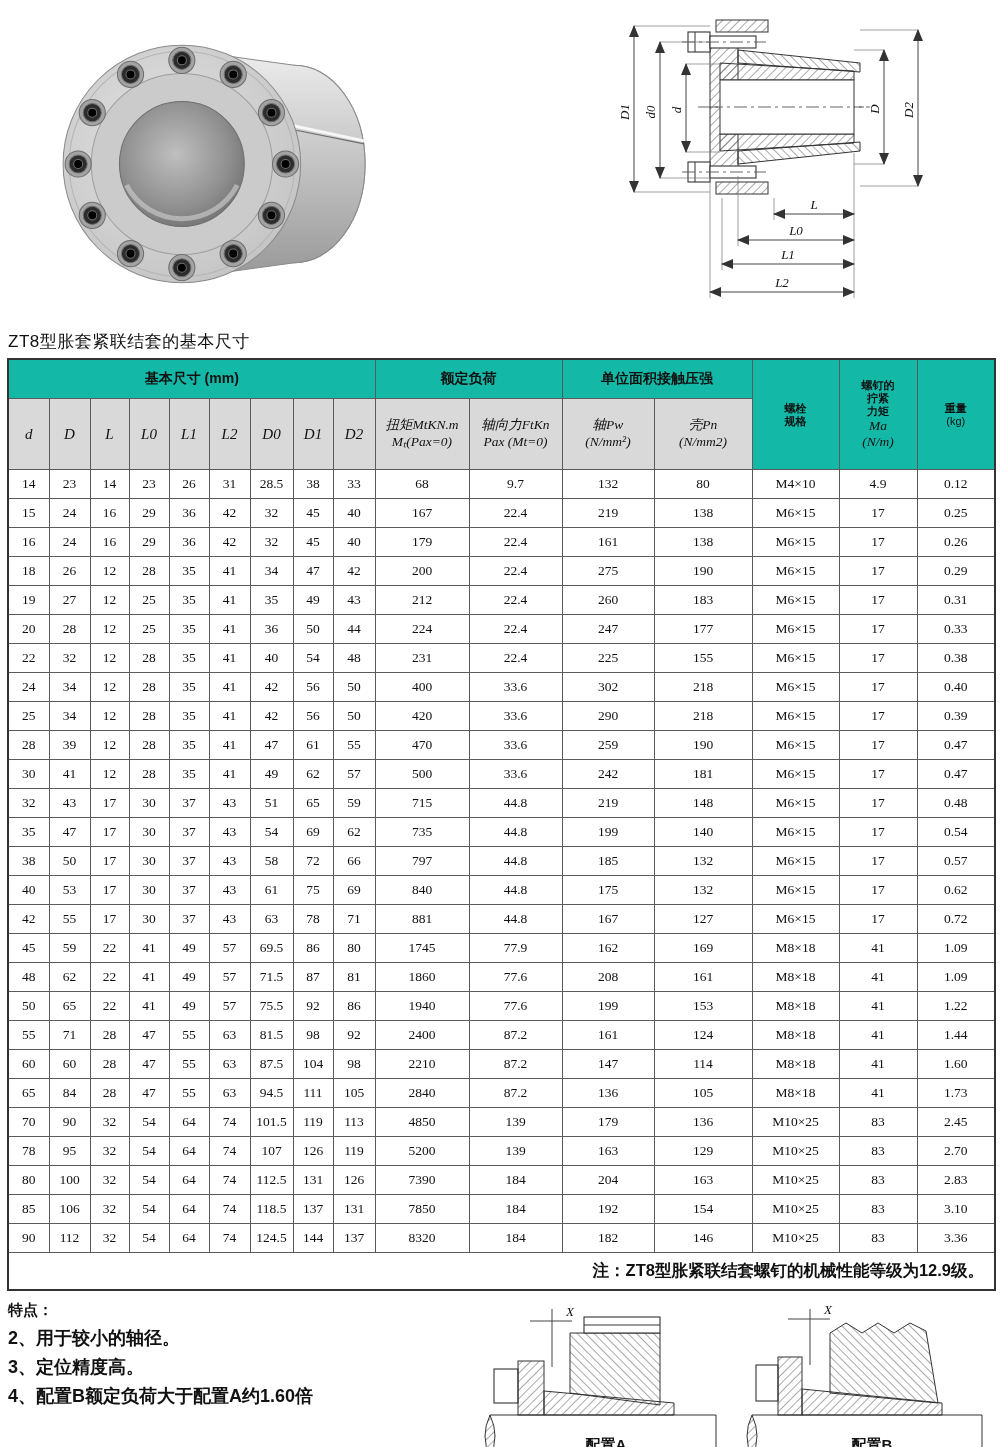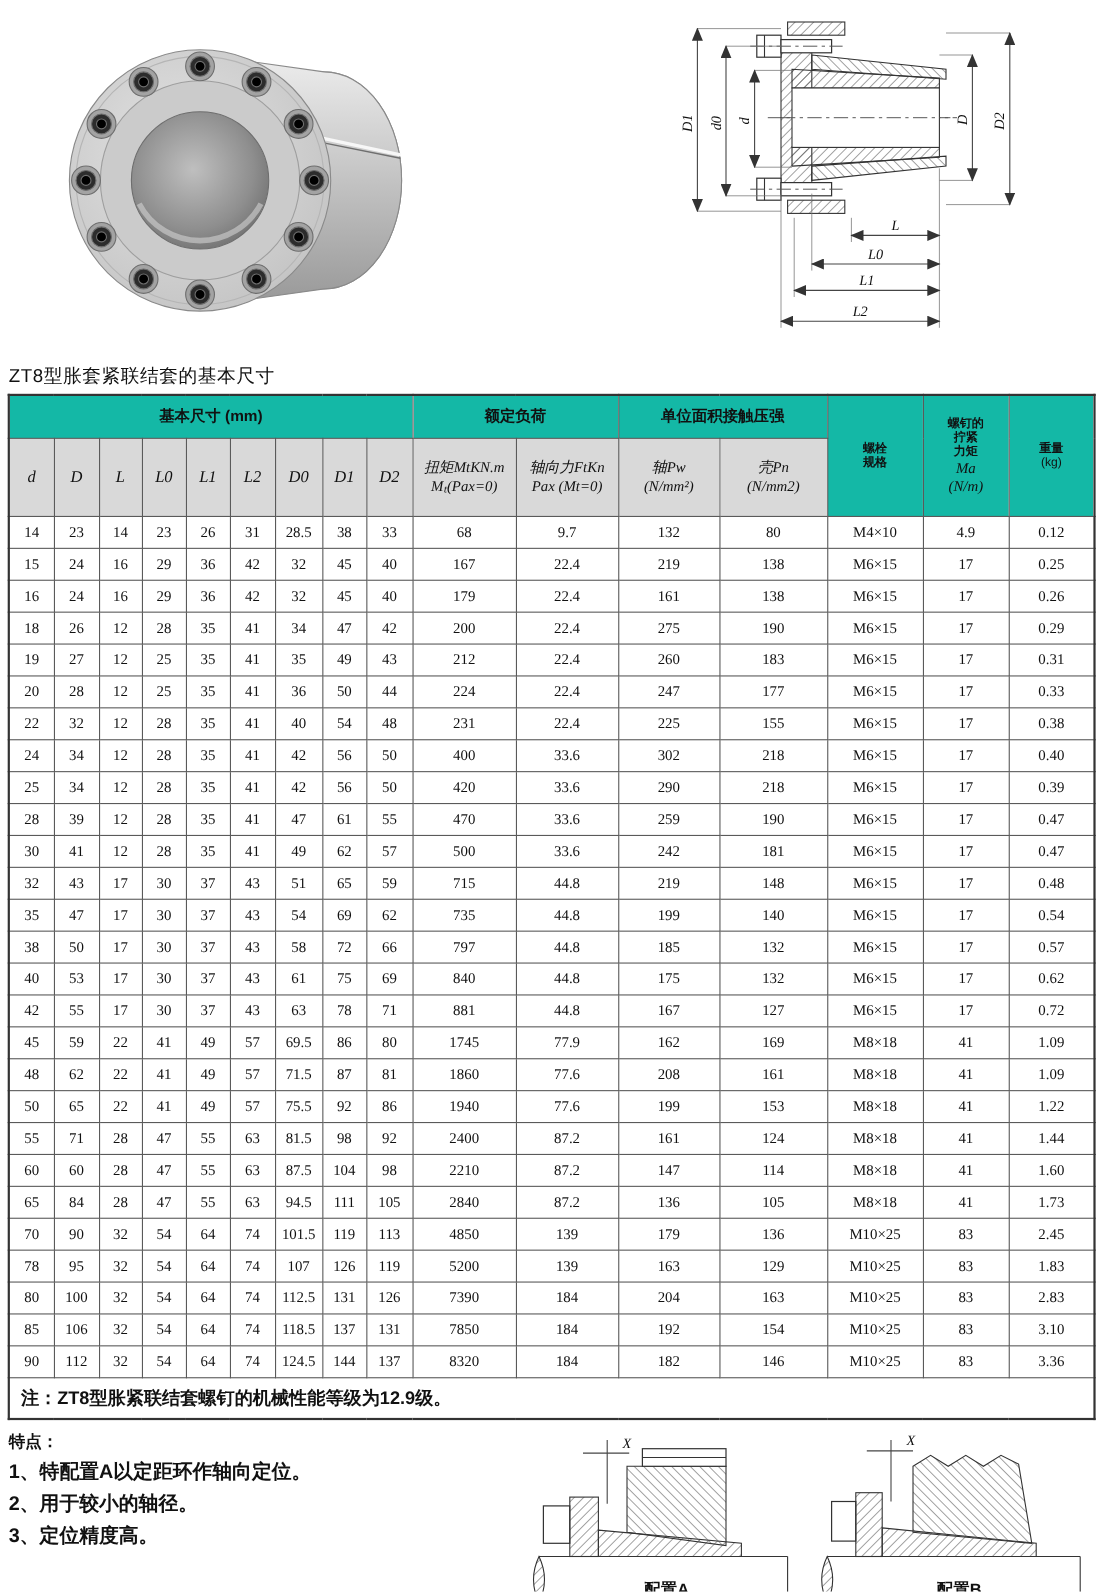--- a/index.html
+++ b/index.html
@@ -17,21 +17,21 @@
   table.dims th,table.dims td{border:1px solid #5a5a5a;text-align:center;padding:0;
              overflow:hidden;}
   thead th{background:#14b8a6;font-weight:bold;font-size:14px;}
   tr.grp th{height:38px;}
   tr.sub th{height:70px;background:#d9d9d9;font-weight:normal;}
   .colvar{font:italic 15px "Liberation Serif",serif;}
   .frm{display:block;font:italic 13.5px "Liberation Serif",serif;line-height:1.25;}
   .ln{display:block;font-size:11px;font-weight:bold;line-height:1.18;}
   .lni{display:block;font:italic 13.5px "Liberation Serif",serif;line-height:1.18;}
   tbody td{height:28px;font:13.5px "Liberation Serif",serif;}
-  tfoot td.note{height:32px;text-align:left;font-size:16.5px;font-weight:bold;
+  tfoot td.note{height:32px;text-align:right;font-size:16.5px;font-weight:bold;
                 padding:2px 10px;font-family:"Liberation Sans",sans-serif;}
   
   .bottom{display:flex;margin:8px 0 0 8px;}
   .features{width:470px;}
   .features .fh{font-size:15px;font-weight:600;margin:2px 0 4px 0;}
   .features .fi{font-size:18px;font-weight:600;line-height:1.62;}
   .configs{display:flex;gap:14px;margin-top:4px;}
   .cfg{width:250px;height:170px;}
   
   .oln{fill:#fff;stroke:#333;stroke-width:1.1;}
@@ -712,21 +712,21 @@
           <td>74</td>
           <td>107</td>
           <td>126</td>
           <td>119</td>
           <td>5200</td>
           <td>139</td>
           <td>163</td>
           <td>129</td>
           <td>M10×25</td>
           <td>83</td>
-          <td>1.83</td>
+          <td>2.70</td>
         </tr>
         <tr>
           <td>80</td>
           <td>100</td>
           <td>32</td>
           <td>54</td>
           <td>64</td>
           <td>74</td>
           <td>112.5</td>
           <td>131</td>
@@ -779,23 +779,23 @@
     <tfoot>
       <tr>
         <td colspan="16" class="note">注：ZT8型胀紧联结套螺钉的机械性能等级为12.9级。</td>
       </tr>
     </tfoot>
   </table>
 
   <div class="bottom">
     <div class="features">
       <div class="fh">特点：</div>
-      <div class="fi">1、特配置A以定距环作轴向定位。</div>
       <div class="fi">2、用于较小的轴径。</div>
       <div class="fi">3、定位精度高。</div>
+      <div class="fi">4、配置B额定负荷大于配置A约1.60倍</div>
     </div>
 
     <div class="configs">
 
       <svg class="cfg" viewBox="0 0 250 170">
         <path d="M12,112 H238 M12,154 H238 M238,112 V154" stroke="#333" fill="none"></path>
         <path d="M12,112 Q2,133 12,154 Q22,133 12,112 Z" fill="url(#h1)" stroke="#333"></path>
         <rect x="16" y="66" width="24" height="34" class="oln"></rect>
         <rect x="40" y="58" width="26" height="54" fill="url(#h1)" stroke="#333"></rect>
         <polygon points="66,88 196,100 196,112 66,112" fill="url(#h1)" stroke="#333"></polygon>

